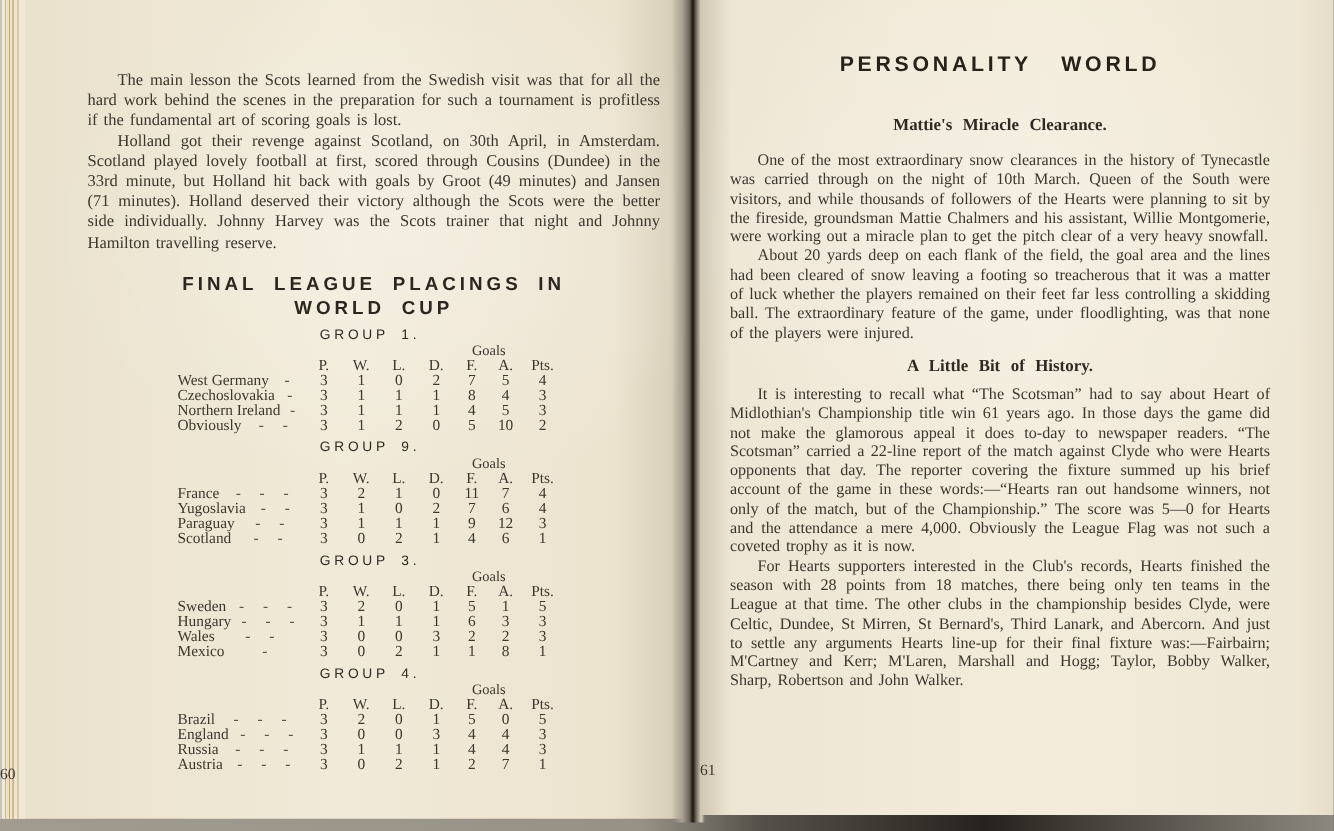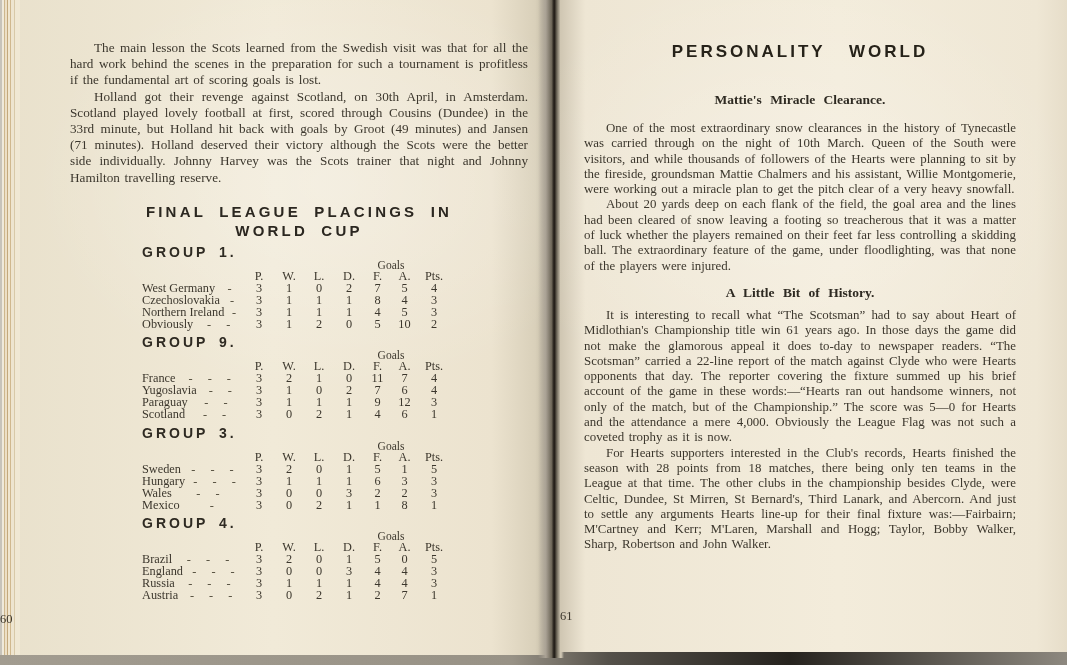--- a/index.html
+++ b/index.html
@@ -13,28 +13,28 @@
     background:
       radial-gradient(ellipse 420px 300px at 60% 28%, rgba(255,255,255,.28), rgba(255,255,255,0) 70%),
       linear-gradient(90deg,#e9e1cc 0%,#f1ead8 50%,#ece3cf 90%,#d9d0ba 98%,#c3bba6 100%);}
   .left-edges{position:absolute;left:0;top:0;width:20px;height:100%;
     background:linear-gradient(90deg,#c7c3ba 0 2px,#efe9da 2px 4px,#cdb68c 4px 5px,#ecdfc6 5px 7px,
       #c3a87c 7px 8px,#f0e6cf 8px 10px,#d0b88e 10px 11px,#eee5d0 11px 14px,#d8c9a8 14px 15px,#f0e8d4 15px 20px);}
   .curl{position:absolute;border:2px solid #cdb astronomy;border-top:none;border-right:none;}
   .curl.c1{left:3px;bottom:1px;width:30px;height:24px;border-color:#d2bd96;border-bottom-left-radius:30px;}
   .curl.c2{left:7px;bottom:3px;width:20px;height:16px;border-color:#9c5a56;border-width:1.5px;border-bottom-left-radius:22px;}
 
-  .lp-content{position:absolute;left:70px;top:40px;width:458px;}
+  .lp-content{position:absolute;left:70px;top:56px;width:458px;}
   p.body{margin:0;font-size:13.2px;line-height:16.2px;text-align:justify;text-indent:24px;word-spacing:1.5px;}
   .main-heading{margin-top:16px;text-align:center;font-family:"Liberation Sans",sans-serif;font-weight:bold;
     font-size:15px;line-height:19px;letter-spacing:3.2px;word-spacing:6px;color:#2b2720;}
   .group-tables{margin-top:3px;margin-left:72px;width:308px;}
   .group-block{margin-top:5px;}
-  .group-title{text-align:left;font-family:"Liberation Sans",sans-serif;font-weight:bold;
-    font-size:14px;line-height:14px;letter-spacing:3px;word-spacing:4px;color:#2e2a22;}
+  .group-title{text-align:center;font-family:"Liberation Sans",sans-serif;font-weight:normal;
+    font-size:11px;line-height:14px;letter-spacing:3px;word-spacing:4px;color:#2e2a22;}
   .goals-row,.t-row{display:grid;grid-template-columns:102px 30px 30px 30px 30px 27px 27px 32px;}
   .goals-row{margin-top:1px;}
   .goals-label{grid-column:6/8;text-align:center;font-size:11.5px;line-height:10px;}
   .t-head{font-size:12.3px;line-height:12.5px;margin-top:1px;}
   .t-num{text-align:center;font-size:12.3px;line-height:11.4px;}
   .t-row.team{margin-top:0.6px;}
   .t-name{display:flex;min-width:0;font-size:12.3px;line-height:11.4px;}
   .nm{flex:none;white-space:nowrap;}
   .ldr{flex:1 1 0;min-width:0;overflow:hidden;text-align:center;word-spacing:12px;color:#55503f;}
   .page-number{position:absolute;left:0;width:100%;text-align:left;font-size:12.5px;color:#3c372d;}

